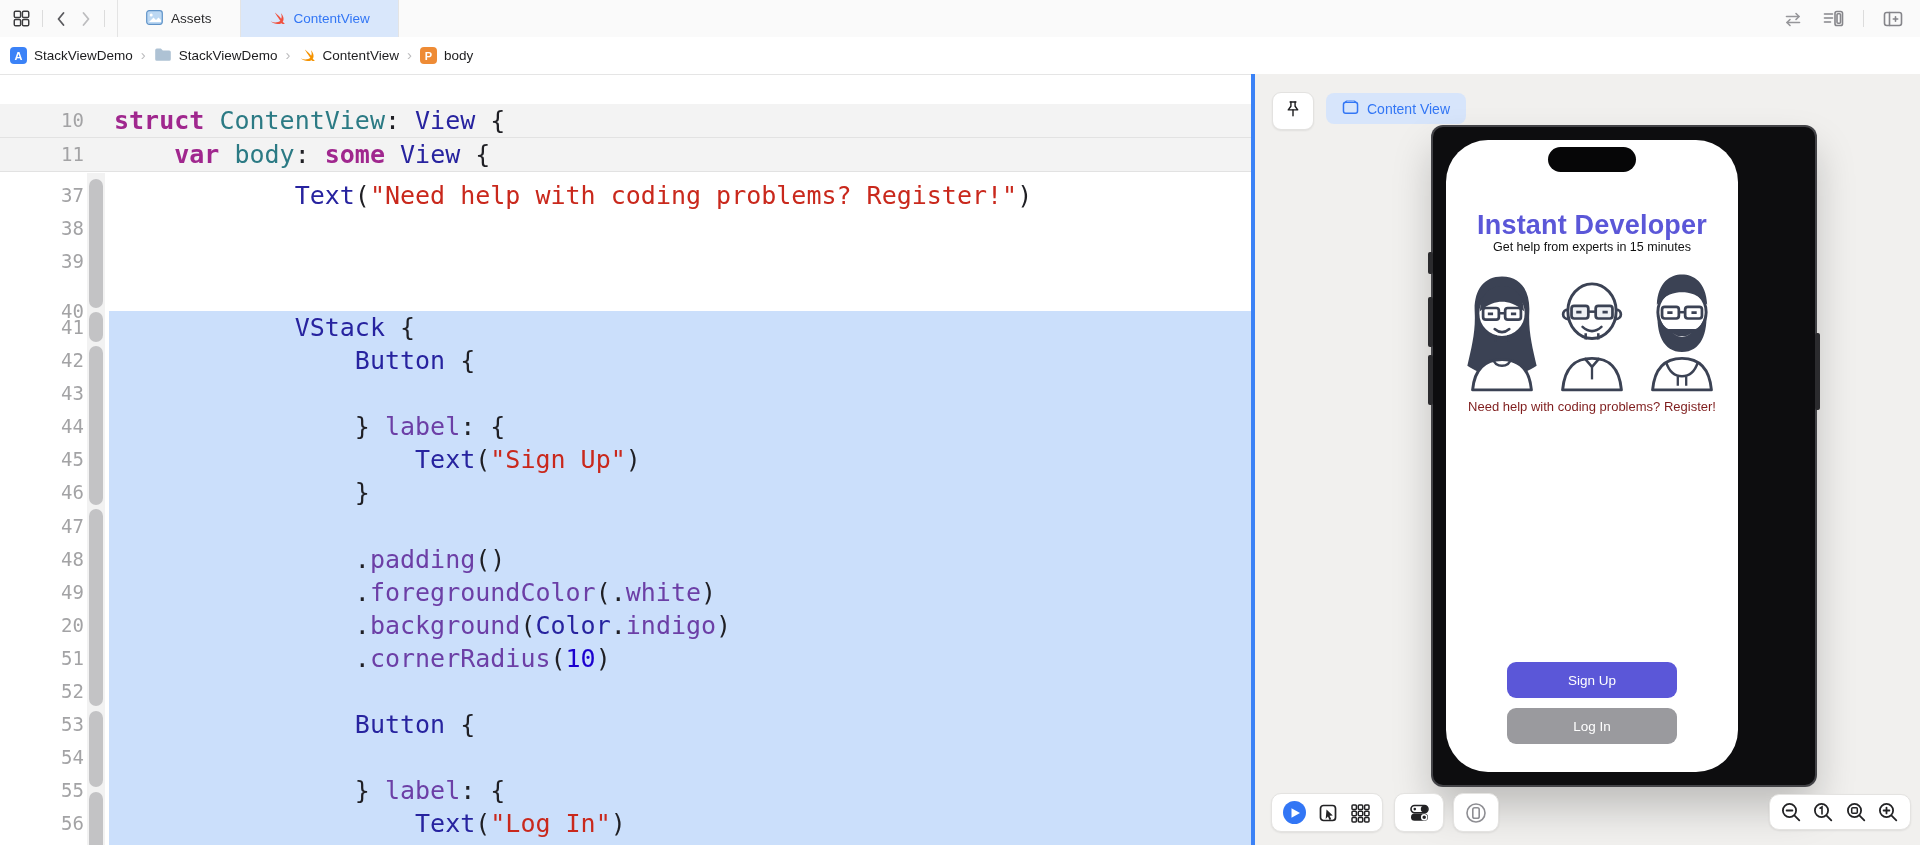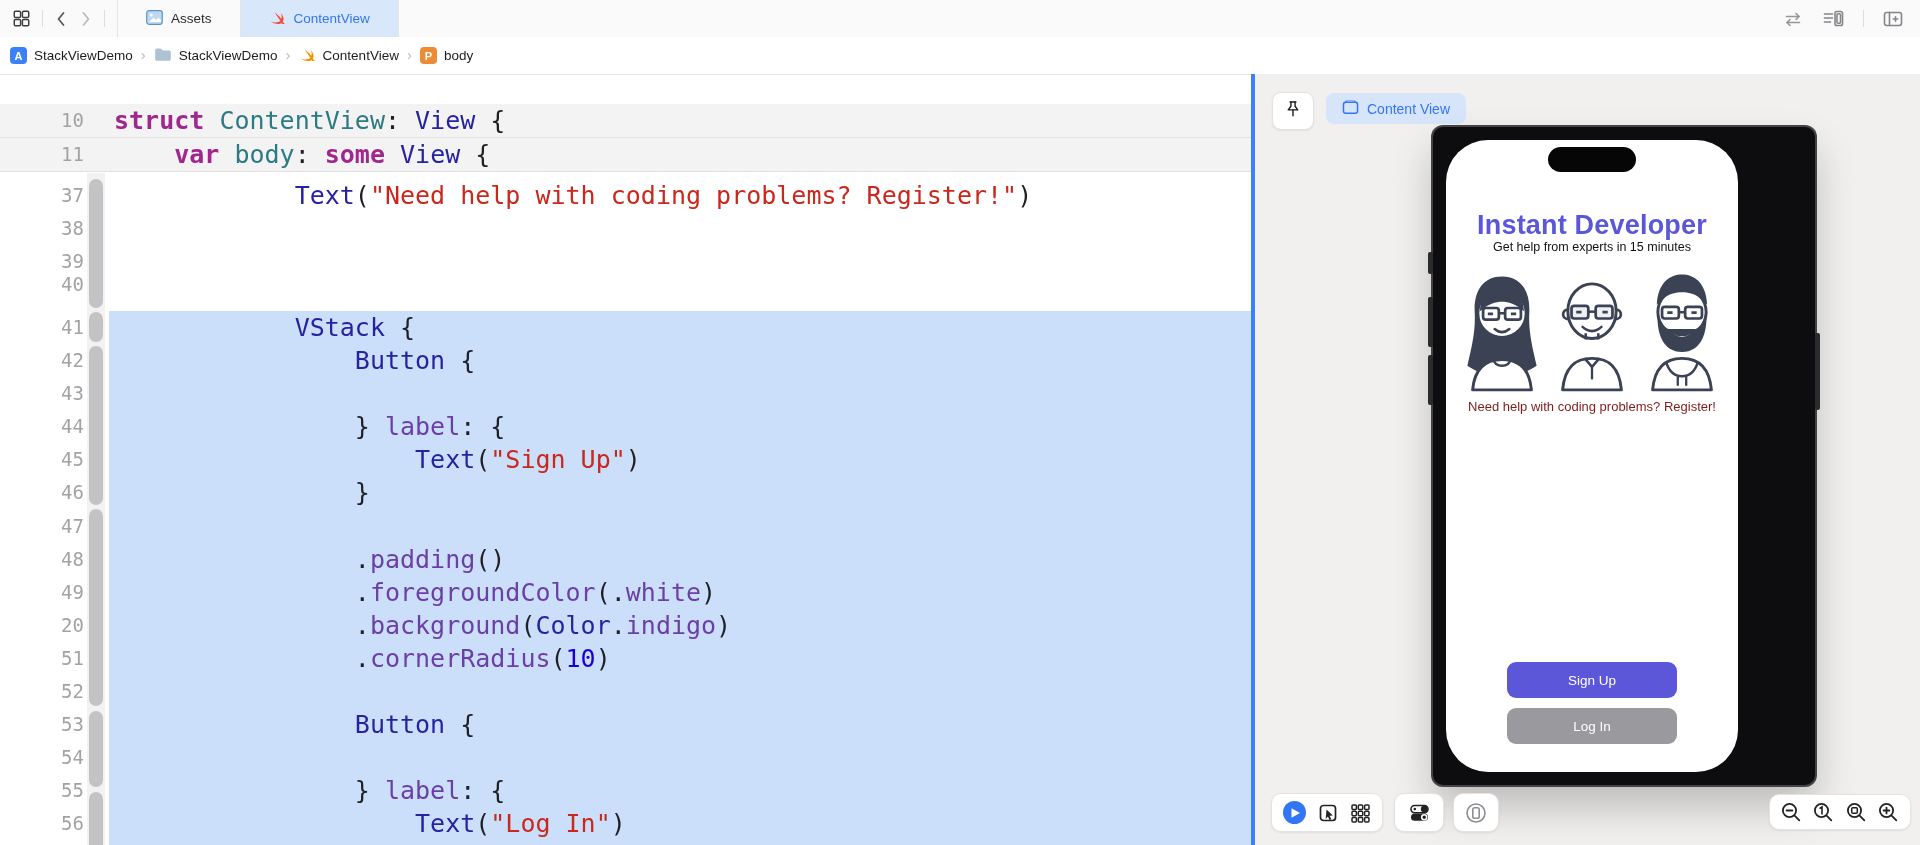--- a/index.html
+++ b/index.html
@@ -217,21 +217,21 @@
           <span class="lnum">37</span>
           <span class="ctext"><span class="tok-p">            </span><span class="tok-t">Text</span><span class="tok-p">(</span><span class="tok-s">"Need help with coding problems? Register!"</span><span class="tok-p">)</span></span>
         </div>
         <div class="code-row" style="top: 107.87px;">
           <span class="lnum">38</span>
           <span class="ctext"></span>
         </div>
         <div class="code-row" style="top: 140.94px;">
           <span class="lnum">39</span>
         </div>
-        <div class="code-row" style="top: 164px; padding-left: 20px;">
+        <div class="code-row" style="top: 191px; padding-left: 20px;">
           <span class="lnum">40</span>
           <span class="ctext"></span>
         </div>
         <div class="code-row" style="top: 207.08px;">
           <span class="lnum">41</span>
           <span class="ctext"><span class="tok-p">            </span><span class="tok-t">VStack</span><span class="tok-p"> {</span></span>
         </div>
         <div class="code-row" style="top: 240.15px;">
           <span class="lnum">42</span>
           <span class="ctext"><span class="tok-p">                </span><span class="tok-t">Button</span><span class="tok-p"> {</span></span>

